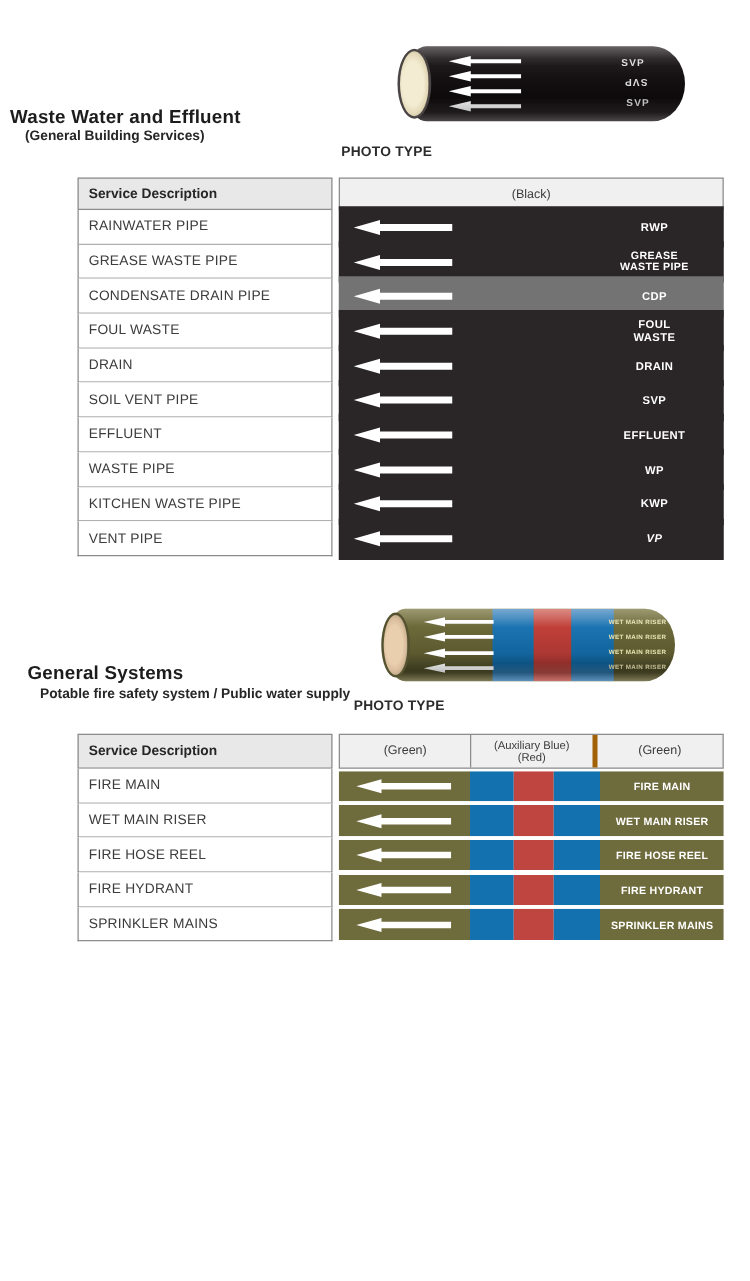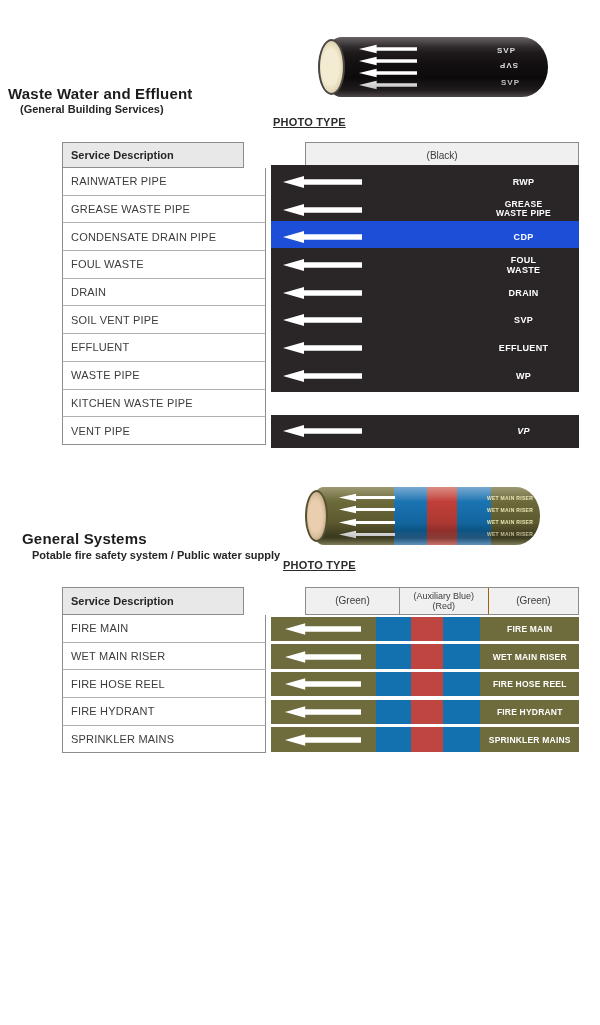--- a/index.html
+++ b/index.html
@@ -6,26 +6,26 @@
   html,body { background:#ffffff; }
   body {
     width:600px; height:1025px; position:relative; overflow:hidden;
     font-family:"Liberation Sans","DejaVu Sans",sans-serif;
   }
   .abs { position:absolute; }
 
   
   .sec-title { font-size:15px; font-weight:bold; color:#1c1c1c; letter-spacing:.2px; }
   .sec-sub   { font-size:11px; font-weight:bold; color:#262626; }
-  .photo-type{ font-size:11px; font-weight:bold; color:#2b2b2b; letter-spacing:.2px;text-decoration:underline; }
+  .photo-type{ font-size:11px; font-weight:bold; color:#2b2b2b; letter-spacing:.2px; }
 
   
   .tbl { position:absolute; left:62px; width:517px; }
   .hrow, .trow { display:flex; }
-  .hrow { height:26px;gap:28px; }
+  .hrow { height:26px; }
   .trow { height:27.7px; align-items:center; }
   .hcell-left {
     width:204px; height:100%; background:#e8e8e8;
     border:1px solid #8c8c8c; display:flex; align-items:center;
     padding-left:8px; font-size:11px; font-weight:bold; color:#262626;
   }
   .hcell-photo {
     width:308px; height:100%; background:#f0f0f0;
     border:1px solid #8c8c8c; display:flex; align-items:center; justify-content:center;
     font-size:10px; color:#3c3c3c;
@@ -50,21 +50,21 @@
     white-space:pre-line; text-align:center; line-height:1.15;
   }
   .band-code.small2 { font-size:8.5px; }
 
   
   .hrow2 { height:28px; }
   .hcell-photo2 { padding:0; }
   .hseg { height:100%; display:flex; align-items:center; justify-content:center; text-align:center;
           font-size:10px; color:#3c3c3c; line-height:1.15; white-space:pre-line; }
   .hseg1 { width:34.4%; border-right:1px solid #8c8c8c; }
-  .hseg2 { width:32.8%; border-right:1px solid #a16207; font-size:9px; }
+  .hseg2 { width:32.8%; border-right:4px solid #a16207; font-size:9px; }
   .hseg3 { width:32.8%; }
   .sband { position:relative; width:308px; height:24.5px; flex:0 0 auto; overflow:hidden; }
   .seg { position:absolute; top:0; bottom:0; }
   .s-olive1 { left:0;     width:34%;   }
   .s-blue1  { left:34%;   width:11.6%; }
   .s-red    { left:45.6%; width:10.4%; }
   .s-blue2  { left:56%;   width:12%;   }
   .s-olive2 { left:68%;   width:32%;   }
   .sband .band-arrow { left:14px; width:76px; height:16px; }
   .sband-code {
@@ -177,21 +177,21 @@
       <svg class="band-arrow" viewBox="0 0 79 24" preserveAspectRatio="none">
           <polygon points="0,12 21,3.5 21,8 79,8 79,16 21,16 21,20.5" fill="#ffffff"></polygon>
         </svg>
       <span class="band-code small2">GREASE
 WASTE PIPE</span>
     </div>
   </div>
   <div class="trow">
     <div class="tcell">CONDENSATE DRAIN PIPE</div>
     <div class="tgap"></div>
-    <div class="band" style="background-color: #1d4ed8;">
+    <div class="band" style="background-color: #737373;">
       <svg class="band-arrow" viewBox="0 0 79 24" preserveAspectRatio="none">
           <polygon points="0,12 21,3.5 21,8 79,8 79,16 21,16 21,20.5" fill="#ffffff"></polygon>
         </svg>
       <span class="band-code">CDP</span>
     </div>
   </div>
   <div class="trow">
     <div class="tcell">FOUL WASTE</div>
     <div class="tgap"></div>
     <div class="band" style="background-color: rgb(42, 37, 38);">
@@ -237,20 +237,26 @@
     <div class="band" style="background-color: rgb(42, 37, 38);">
       <svg class="band-arrow" viewBox="0 0 79 24" preserveAspectRatio="none">
           <polygon points="0,12 21,3.5 21,8 79,8 79,16 21,16 21,20.5" fill="#ffffff"></polygon>
         </svg>
       <span class="band-code">WP</span>
     </div>
   </div>
   <div class="trow">
     <div class="tcell">KITCHEN WASTE PIPE</div>
     <div class="tgap"></div>
+    <div class="band" style="background-color: rgb(42, 37, 38);">
+      <svg class="band-arrow" viewBox="0 0 79 24" preserveAspectRatio="none">
+          <polygon points="0,12 21,3.5 21,8 79,8 79,16 21,16 21,20.5" fill="#ffffff"></polygon>
+        </svg>
+      <span class="band-code">KWP</span>
+    </div>
   </div>
   <div class="trow">
     <div class="tcell">VENT PIPE</div>
     <div class="tgap"></div>
     <div class="band" style="background-color: rgb(42, 37, 38); font-style: italic;">
       <svg class="band-arrow" viewBox="0 0 79 24" preserveAspectRatio="none">
           <polygon points="0,12 21,3.5 21,8 79,8 79,16 21,16 21,20.5" fill="#ffffff"></polygon>
         </svg>
       <span class="band-code">VP</span>
     </div>

